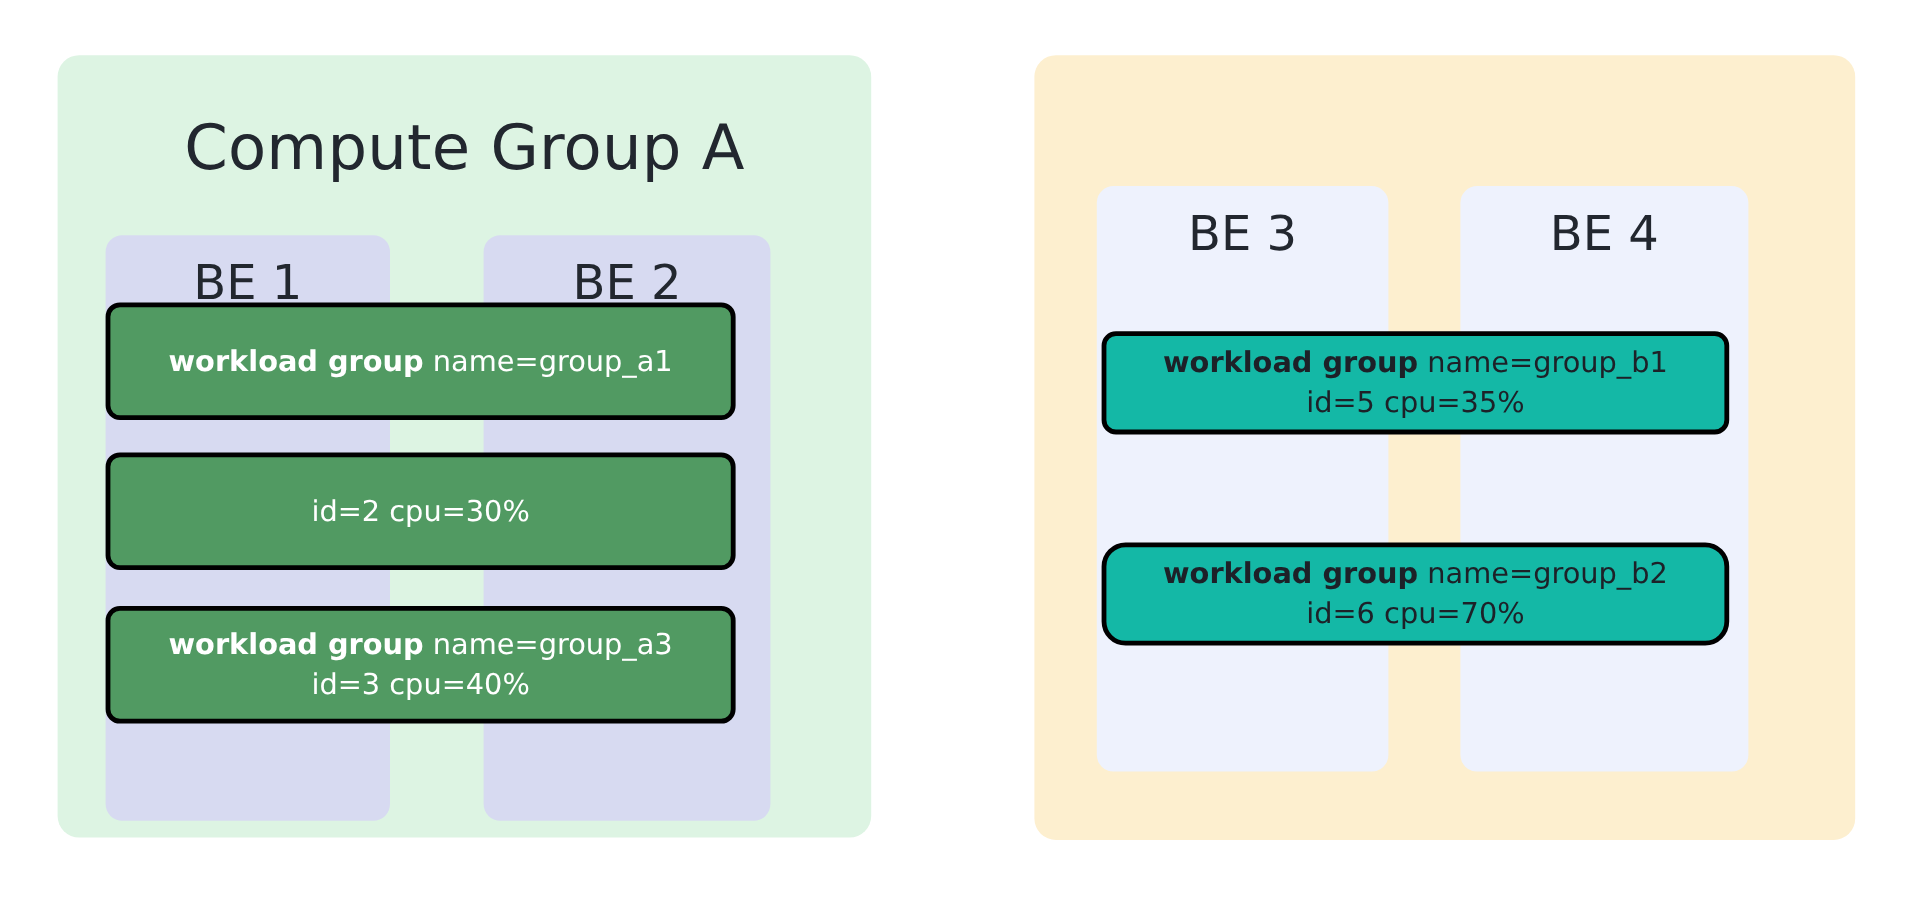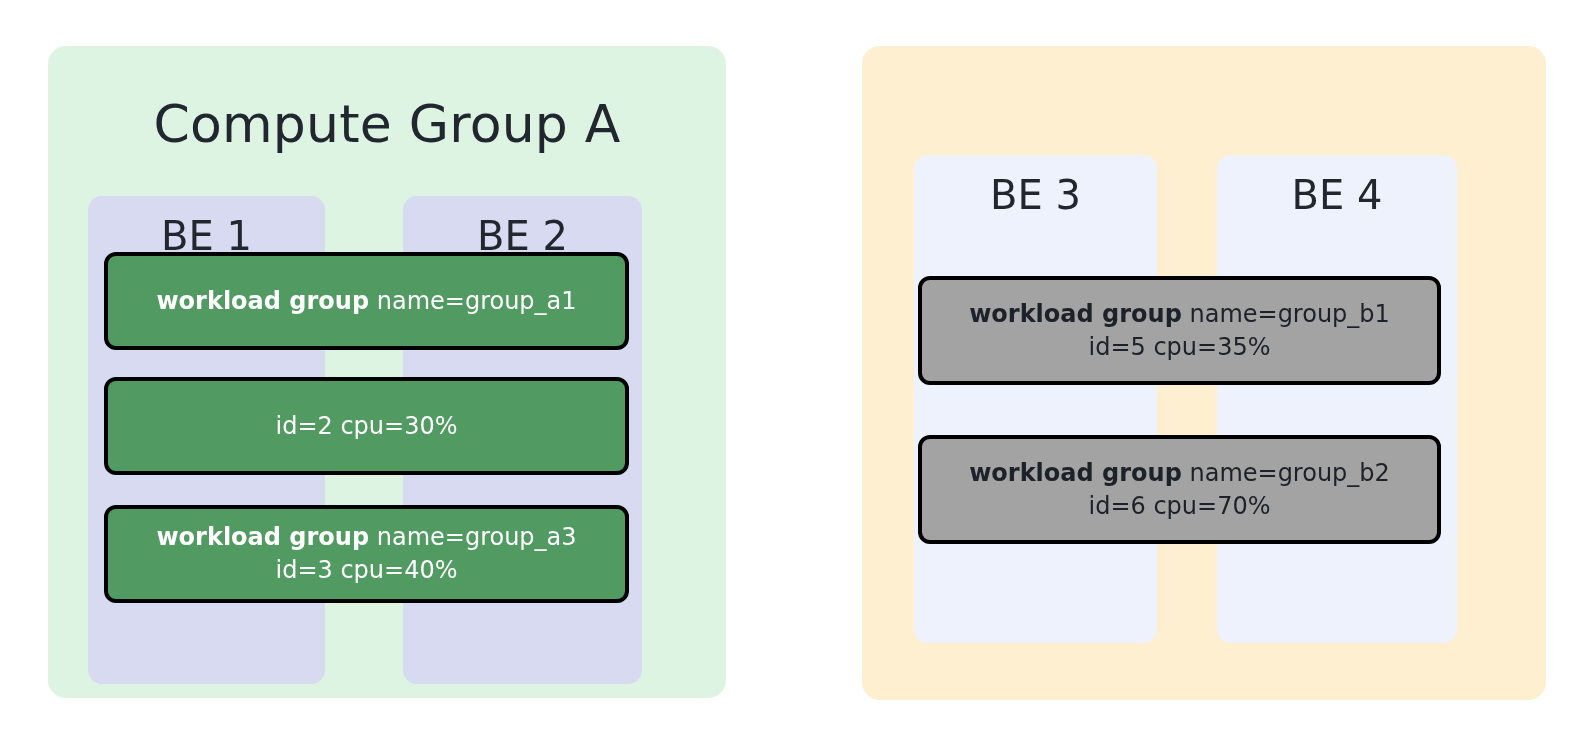--- a/index.html
+++ b/index.html
@@ -103,37 +103,37 @@
     line-height: 33px;
     white-space: nowrap;
   }
   .wg-box .wg-kind {
     font-weight: bold;
   }
 
   .wg-green {
     background: #519a62;
     color: #ffffff;
-    left: 56px;
+    left: 40px;
     width: 525px;
     height: 98px;
   }
   .wg-green.wg-a1 { top: 206px; }
   .wg-green.wg-a2 { top: 331px; }
   .wg-green.wg-a3 { top: 459px; }
 
   .wg-purple {
-    background: #a3a3a3;
+    background: #14b8a6;
     color: #1d2128;
     left: 56px;
     width: 523px;
-    height: 109px;
+    height: 86px;
   }
   .wg-purple.wg-b1 { top: 230px; }
-  .wg-purple.wg-b2 { top: 389px; }
+  .wg-purple.wg-b2 { top: 406px; border-radius: 20px; }
 </style>
 </head>
 <body>
 
 <div class="canvas">
 
   <div class="compute-group group-a">
 
     <div class="be-panel be-1">
       <div class="be-label">BE 1</div>

